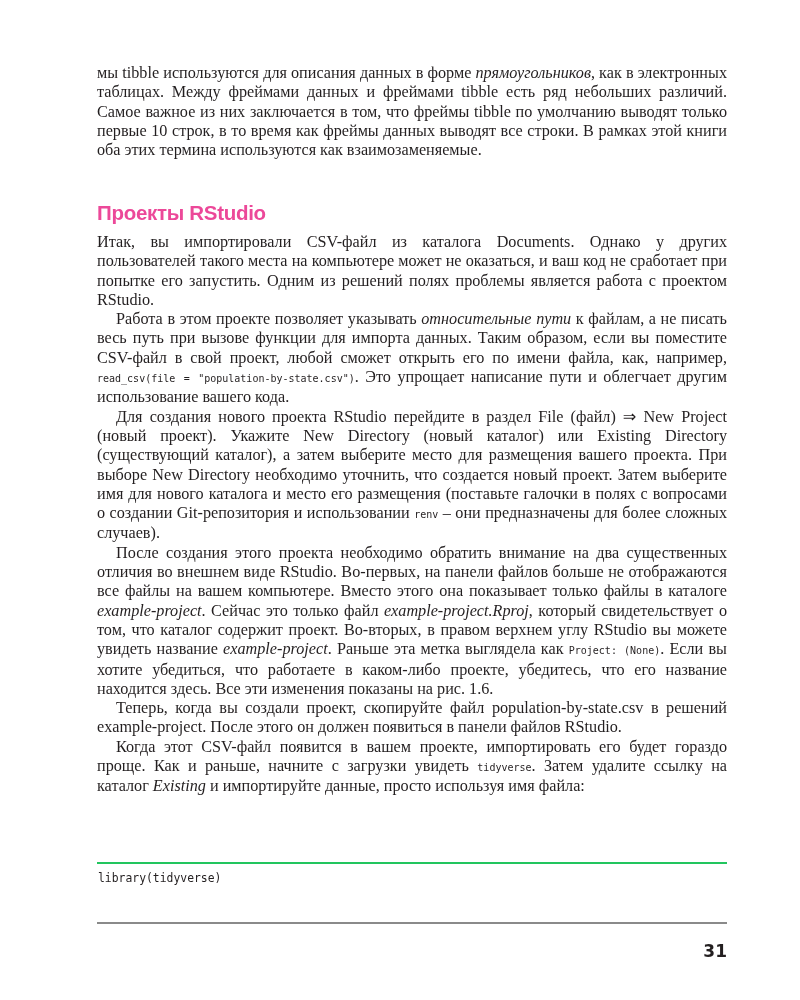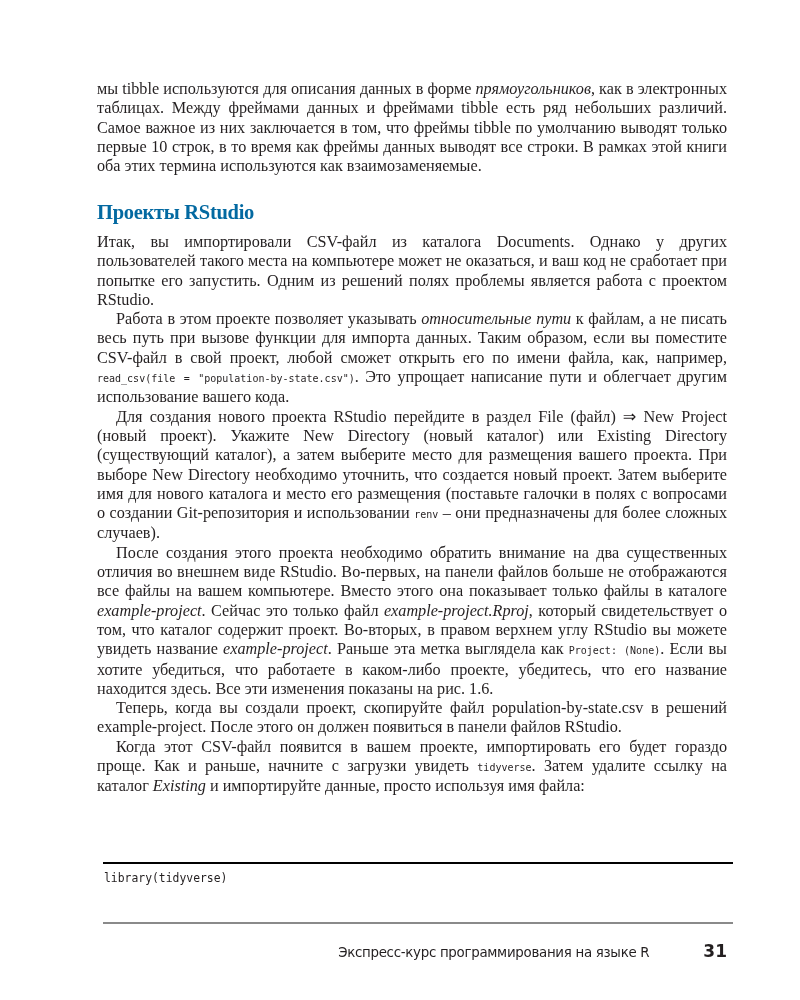--- a/index.html
+++ b/index.html
@@ -2,24 +2,24 @@
 <html><head>
 <meta charset="utf-8">
 <style>
   html, body { margin:0; padding:0; background:#ffffff; }
   body { width:800px; height:1000px; position:relative; overflow:hidden; color:#231f20; }
   .p { font-family:"Liberation Serif", serif; font-size:16.2px; line-height:19.3px; text-align:justify; margin:0; hyphens:manual; }
   .indent { text-indent:19px; }
   .p i { font-style:italic; }
   .p b { font-weight:normal; }
   .mono { font-family:"DejaVu Sans Mono", monospace; font-size:10px; }
-  h2 { font-family:Liberation Serif, serif; font-weight:bold; font-size:20.5px; margin:0; position:absolute; left:97px; top:201px; letter-spacing:-0.3px; color:#0369a1; }
-  #intro { position:absolute; left:97px; top:64px; width:630px;margin-top:16px; }
+  h2 { font-family:Liberation Sans, sans-serif; font-weight:bold; font-size:20.5px; margin:0; position:absolute; left:97px; top:201px; letter-spacing:-0.3px; color:#ec4899; }
+  #intro { position:absolute; left:97px; top:64px; width:630px; }
   #body { position:absolute; left:97px; top:233px; width:630px; }
-  .code { position:absolute; left:103px; top:862px; width:630px; border-top:2px solid #000000; border-bottom:2px solid #8a8a8a; height:58px; }
+  .code { position:absolute; left:97px; top:862px; width:630px; border-top:2px solid #22c55e; border-bottom:2px solid #8a8a8a; height:58px; }
   .code-line { font-family:"DejaVu Sans Mono", monospace; font-size:11.4px; color:#231f20; position:absolute; left:1px; white-space:pre; }
   .footer { position:absolute; right:73px; top:941px; display:flex; align-items:baseline; gap:14px; }
   .footer-title { font-family:"DejaVu Sans", sans-serif; font-size:13.4px; color:#231f20; letter-spacing:-0.3px; }
   .footer-num { font-family:"DejaVu Sans", sans-serif; font-weight:bold; font-size:17px; color:#231f20;margin-left:40px; }
 </style>
 </head>
 <body>
 
 <div id="intro">
   <p class="p"><span>мы tibble используются для описания данных в форме </span><i>прямоугольников</i><span>, как в электронных таблицах. Между фреймами данных и фреймами tibble есть ряд небольших различий. Самое важное из них заключается в том, что фреймы tibble по умолчанию выводят только первые 10 строк, в то время как фреймы данных выводят все строки. В рамках этой книги оба этих термина использу­ются как взаимозаменяемые.</span></p>
@@ -34,15 +34,14 @@
     <p class="p indent"><span>После создания этого проекта необходимо обратить внимание на два су­щественных отличия во внешнем виде RStudio. Во-первых, на панели файлов больше не отображаются все файлы на вашем компьютере. Вместо этого она показывает только файлы в каталоге </span><i>example-project</i><span>. Сейчас это только файл </span><i>example-project.Rproj</i><span>, который свидетельствует о том, что каталог содержит проект. Во-вторых, в правом верхнем углу RStudio вы можете увидеть назва­ние </span><i>example-project</i><span>. Раньше эта метка выглядела как </span><span class="mono">Project: (None)</span><span>. Если вы хотите убедиться, что работаете в каком-либо проекте, убедитесь, что его на­звание находится здесь. Все эти изменения показаны на рис. 1.6.</span></p>
     <p class="p indent"><span>Теперь, когда вы создали проект, скопируйте файл population-by-state.csv в решений example-project. После этого он должен появиться в панели файлов RStudio.</span></p>
     <p class="p indent"><span>Когда этот CSV-файл появится в вашем проекте, импортировать его будет гораздо проще. Как и раньше, начните с загрузки увидеть </span><span class="mono">tidyverse</span><span>. Затем уда­лите ссылку на каталог </span><i>Existing</i><span> и импортируйте данные, просто используя имя файла:</span></p>
   </div>
 
 <div class="code">
   <div class="code-line" style="top:7px;">library(tidyverse)</div>
 </div>
 
 <div class="footer">
-  <span class="footer-title">Экспресс-курс программирования на языке R</span>
   <span class="footer-num">31</span>
 </div>
 
 </body></html>

